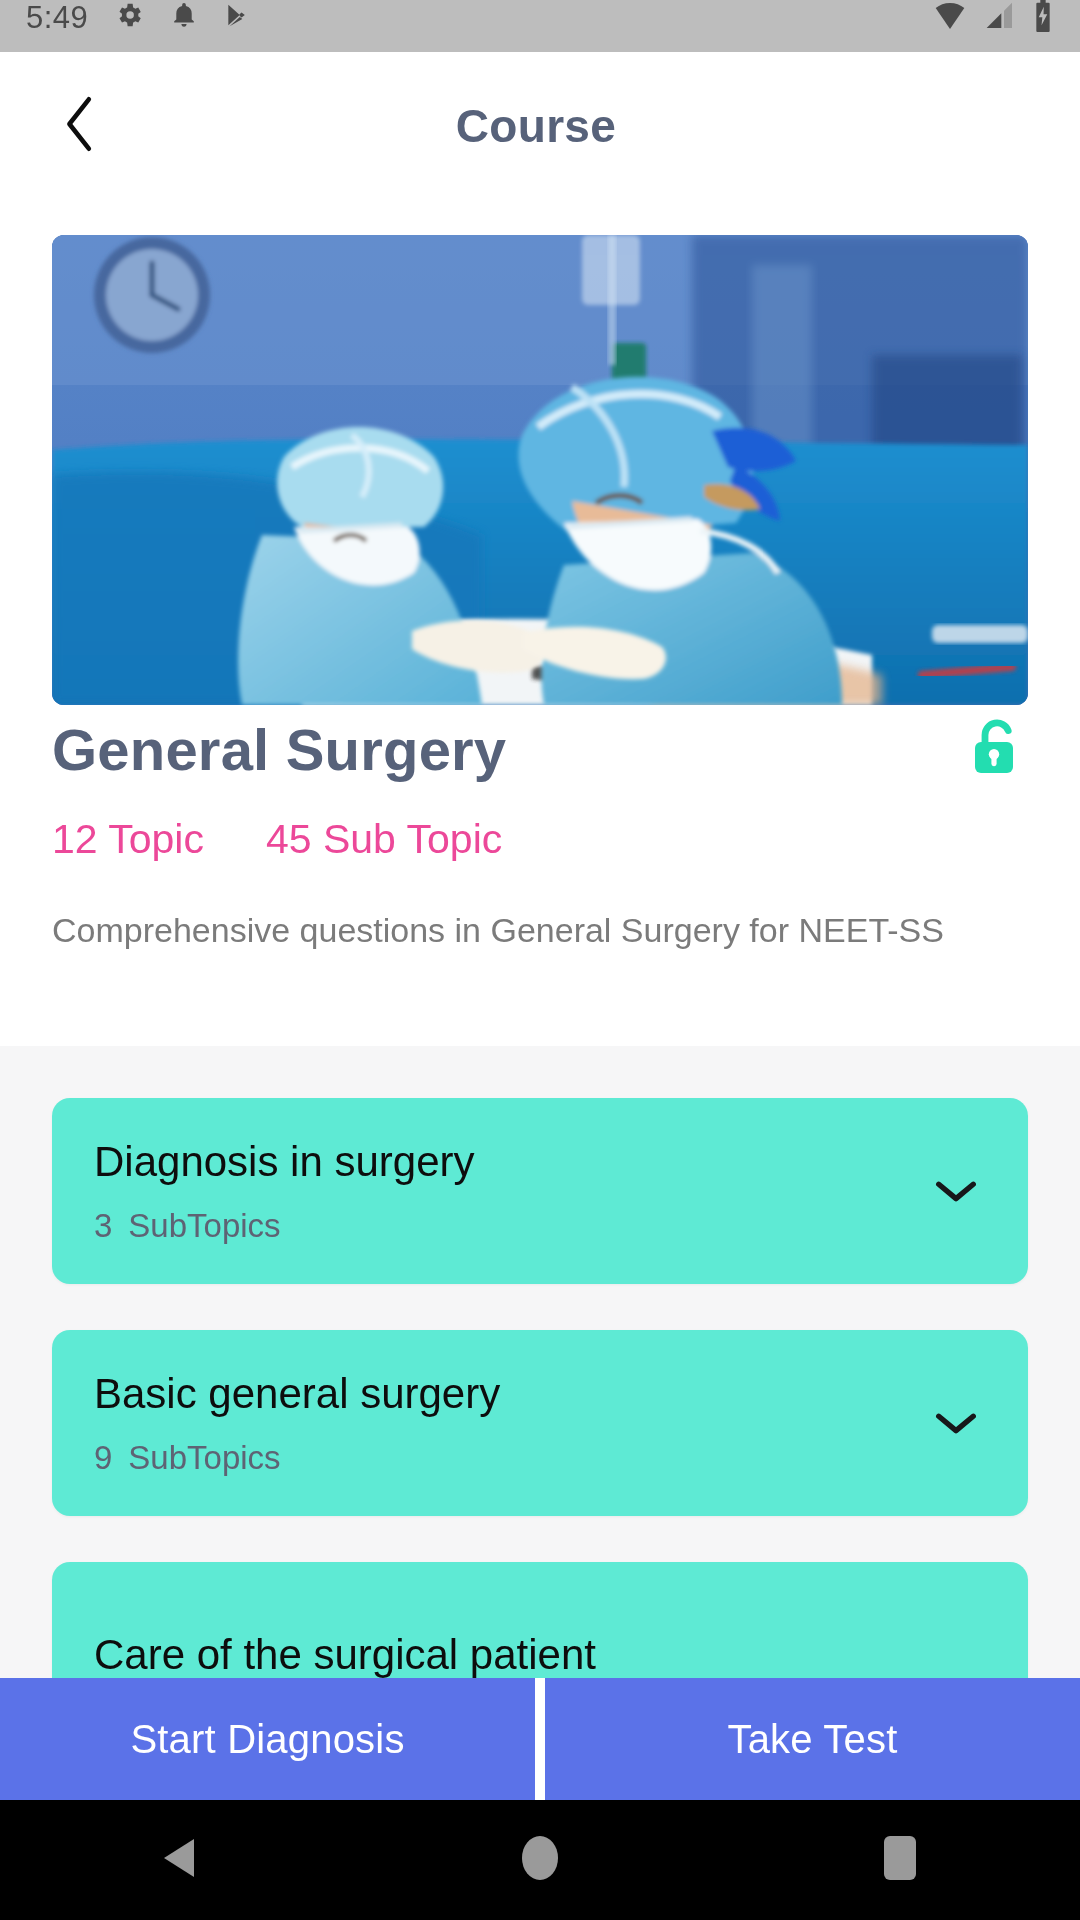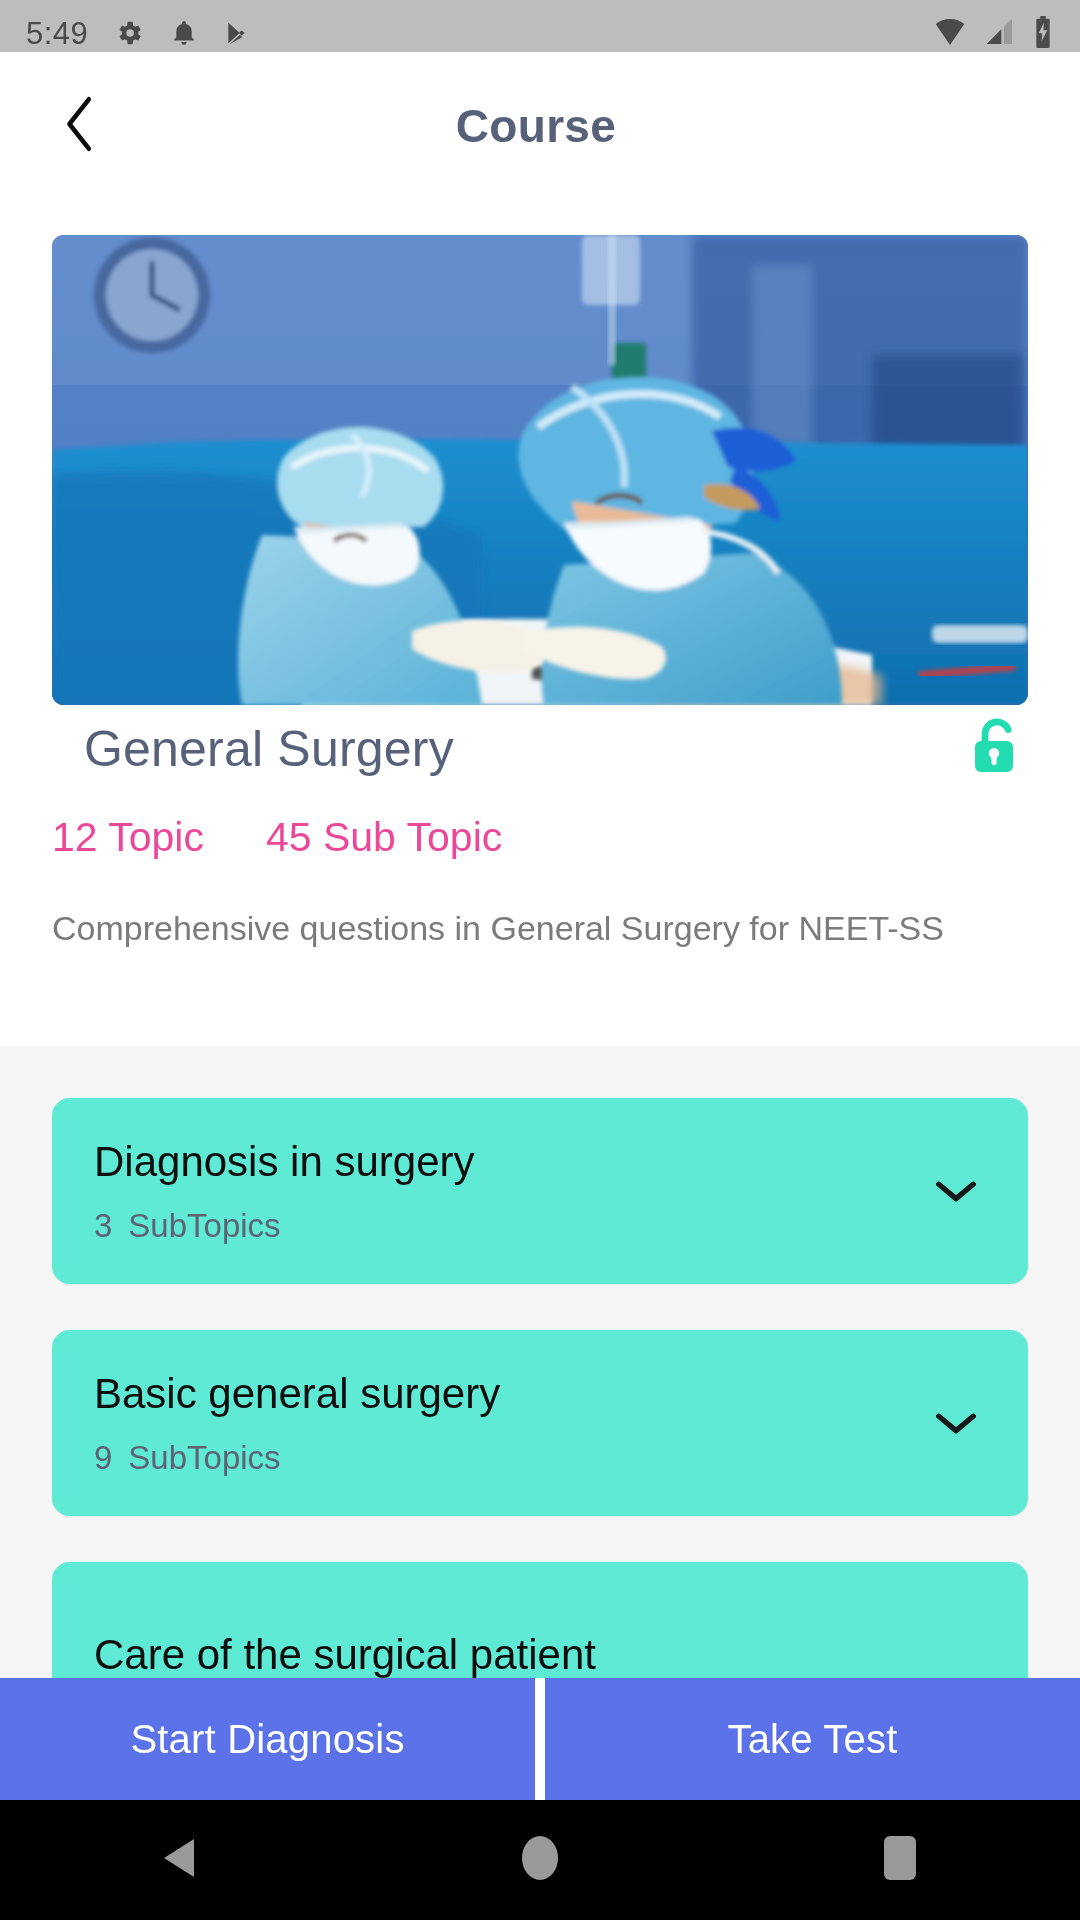--- a/index.html
+++ b/index.html
@@ -9,21 +9,21 @@
     font-family: "Liberation Sans", sans-serif;
     overflow: hidden;
   }
   .screen { position: relative; width: 1080px; height: 1920px; background: #fff; }
 
   
   .statusbar {
     position: absolute; top: 0; left: 0;
     width: 1080px; height: 52px;
     background: #bdbdbd;
-    display: flex; align-items: flex-end;
+    display: flex; align-items: flex-start;
     padding: 0 26px;
   }
   .sb-time {
     font-size: 31px; color: #4a4a4a; letter-spacing: .5px;
     font-family: "Liberation Sans", sans-serif;
   }
   .sb-left-icons { display: flex; align-items: center; gap: 26px; margin-left: 26px; }
   .sb-right-icons { display: flex; align-items: center; gap: 16px; margin-left: auto; }
   .sb-icon { display: block; }
 
@@ -53,22 +53,22 @@
     width: 976px; height: 470px;
     border-radius: 12px; overflow: hidden;
     background: #2f5fa8;
   }
   .hero svg { display: block; width: 100%; height: 100%; }
 
   
   .course-info { position: absolute; top: 718px; left: 0; width: 1080px; padding: 0 52px; }
   .course-title-row { display: flex; align-items: center; justify-content: space-between; }
   .course-title {
-    font-size: 50px; font-weight: normal; color: #57627a;
-    letter-spacing: .2px; line-height: 1.1; margin-left: 32px;
+    font-size: 58px; font-weight: bold; color: #57627a;
+    letter-spacing: .2px; line-height: 1.1;
   }
   .lock-wrap { width: 62px; height: 62px; display:flex; align-items:center; justify-content:center; }
 
   .counts { margin-top: 34px; display: flex; }
   .count-item { font-size: 41px; color: #ec4899; }
   .count-item.second { margin-left: 62px; }
 
   .course-desc {
     margin-top: 42px;
     font-size: 34px; color: #7b7b7b; line-height: 1.52;

